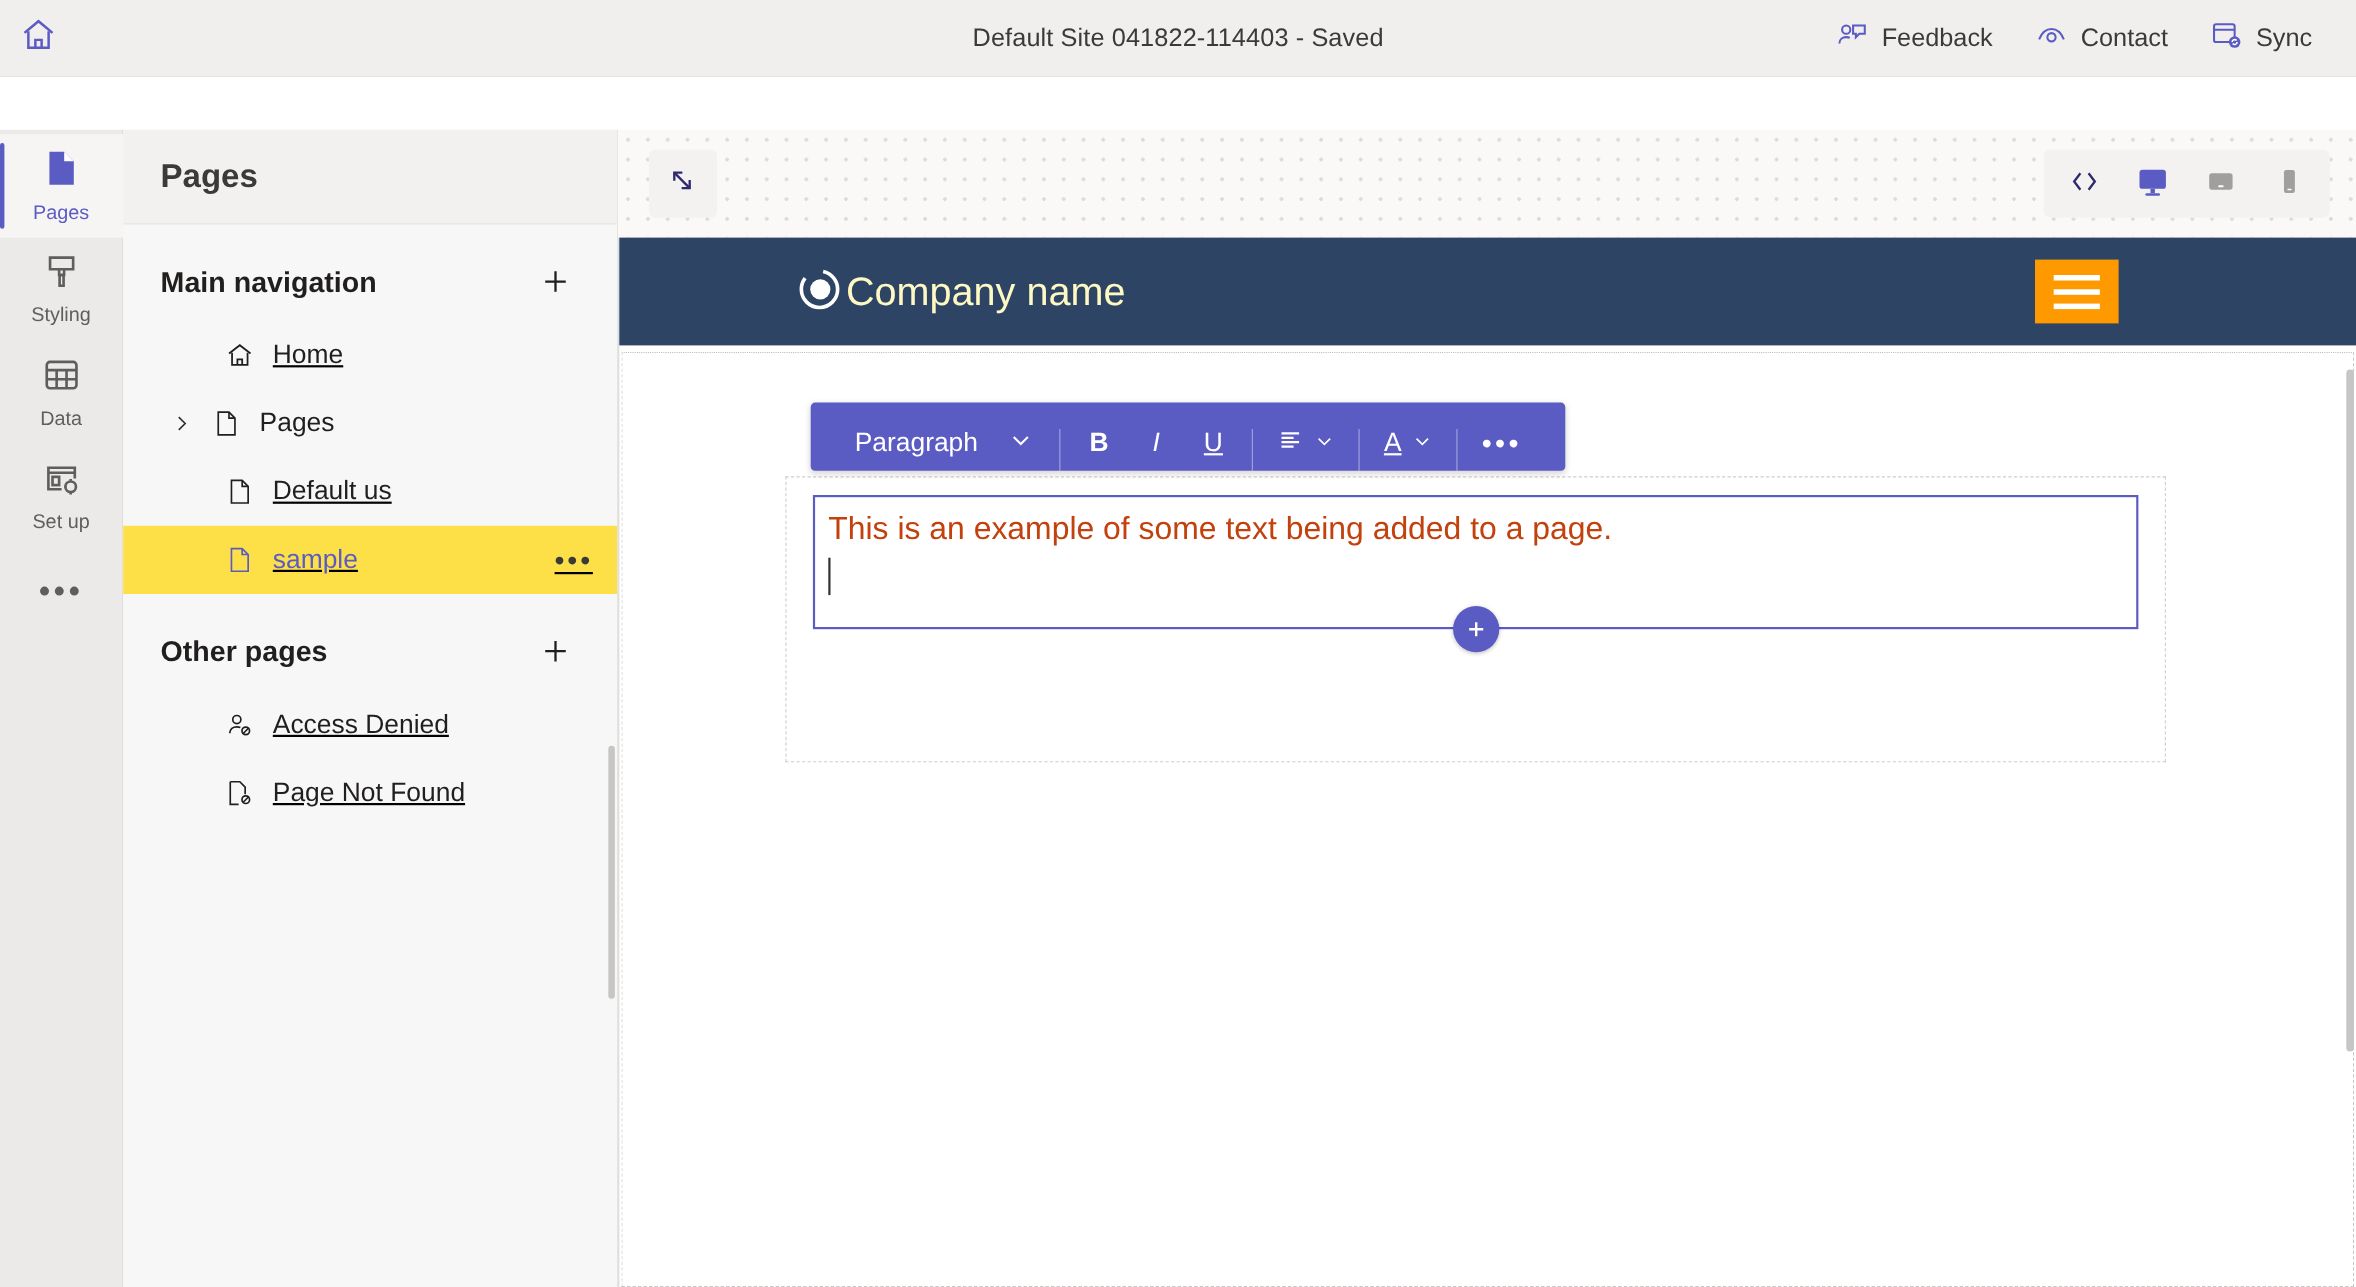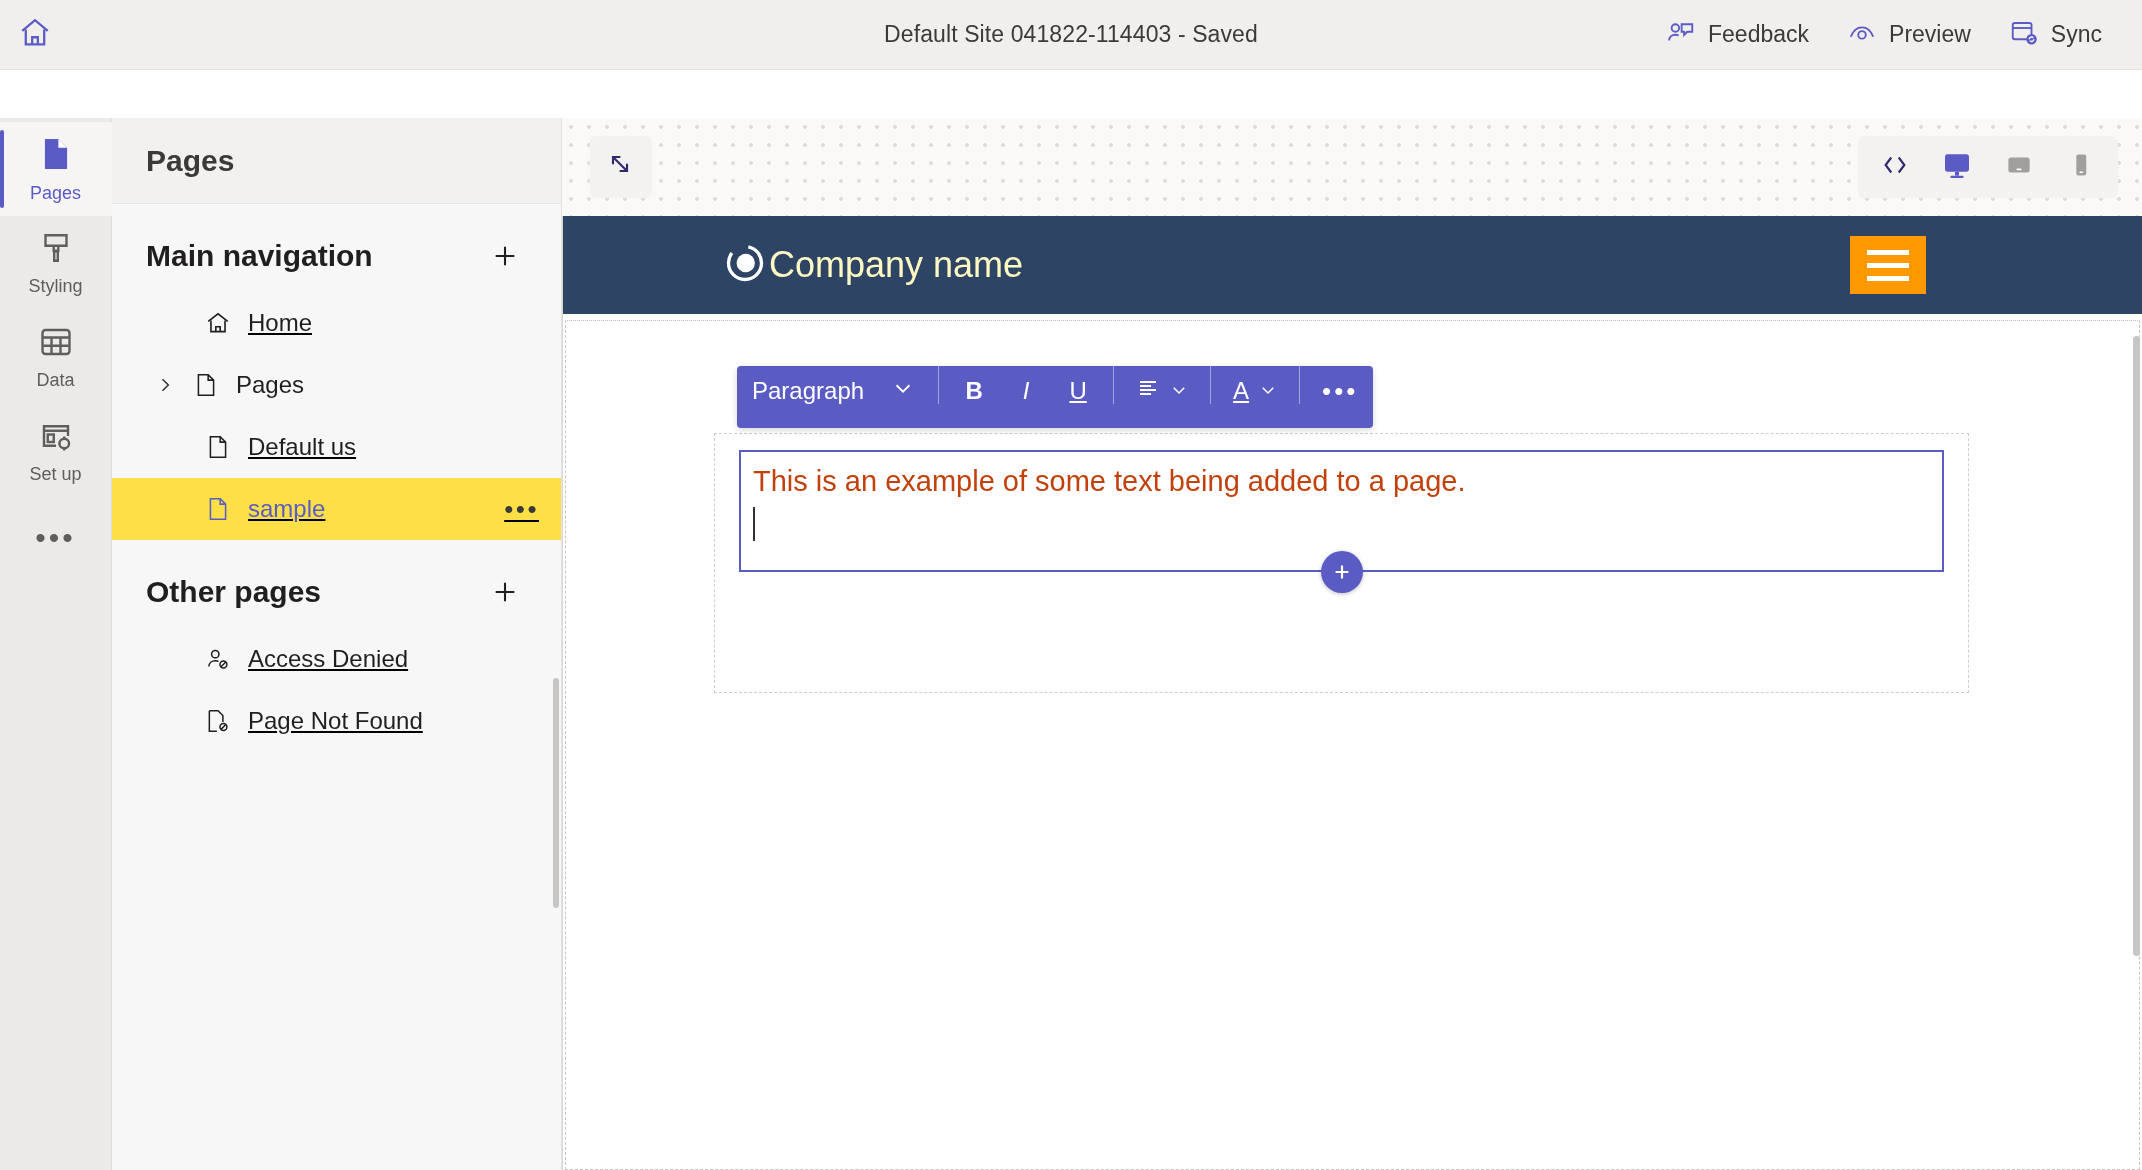--- a/index.html
+++ b/index.html
@@ -83,21 +83,21 @@
     height: 86px; display: flex; align-items: center;
     padding: 0 0 0 34px;
     background: #f2f1f0;
     border-bottom: 1px solid #e6e4e2;
   }
   .panel-head h1 { font-size: 30px; font-weight: bold; color: #3b3a39; }
   .section {
     display: flex; align-items: center; justify-content: space-between;
     padding: 30px 34px 14px 34px;
   }
-  .section h2 { font-size: 30px; font-weight: bold; color: #201f1e; }
+  .section h2 { font-size: 26px; font-weight: bold; color: #201f1e; }
   .plus-btn {
     width: 44px; height: 44px; display: flex; align-items: center; justify-content: center;
     cursor: pointer; border-radius: 3px; color: #201f1e;
   }
   .nav-list { display: flex; flex-direction: column; }
   .nav-row {
     height: 62px; display: flex; align-items: center;
     padding-left: 34px; padding-right: 22px;
     cursor: pointer; position: relative; gap: 0;
   }
@@ -179,21 +179,21 @@
     border-top: 1px dotted #bdbbb9;
     flex: 1; min-height: 0; position: relative;
   }
   .content-zone {
     position: absolute; left: 148px; top: 112px; right: 170px; height: 260px;
     border: 1px dashed #d0cecc;
   }
   .rte-toolbar {
     position: absolute; left: 22px; top: -68px;
     background: #5b5bc4; border-radius: 4px;
-    height: 62px; display: flex; align-items: flex-start; padding: 0 3px; gap: 2px;
+    height: 62px; display: flex; align-items: flex-end; padding: 0 28px; gap: 2px;
     box-shadow: 0 2px 6px rgba(0,0,0,.16);
   }
   .rte-item {
     height: 50px; min-width: 50px; padding: 0 12px;
     display: flex; align-items: center; justify-content: center; gap: 10px;
     color: #ffffff; font-size: 24px; cursor: pointer; border-radius: 3px;
   }
   .rte-sep { width: 1px; height: 38px; background: rgba(255,255,255,.45); margin: 0 8px; }
   .rte-dots { font-size: 26px; letter-spacing: 3px; }
 
@@ -264,21 +264,21 @@
         </span>
         <span class="lbl">Feedback</span>
       </div>
       <div class="tb-action">
         <span>
           <svg width="30" height="30" viewBox="0 0 24 24" fill="none" stroke="#5b5bc4" stroke-width="1.5">
             <path d="M3 15c2-5 5.6-7.5 9-7.5S19 10 21 15"></path>
               <circle cx="12" cy="13.5" r="3"></circle>
           </svg>
         </span>
-        <span class="lbl">Preview</span>
+        <span class="lbl">Contact</span>
       </div>
       <div class="tb-action">
         <span>
           <svg width="30" height="30" viewBox="0 0 24 24" fill="none" stroke="#5b5bc4" stroke-width="1.5">
             <rect x="3" y="4" width="15" height="13" rx="1.6"></rect>
               <path d="M3 8h15"></path>
             <circle cx="18" cy="17" r="4.2" fill="#5b5bc4" stroke="none"></circle>
             <path d="M16.2 17a1.8 1.8 0 0 1 3.2-1.1M19.8 17a1.8 1.8 0 0 1-3.2 1.1" stroke="#ffffff" stroke-width="1.1"></path>
           </svg>
         </span>

